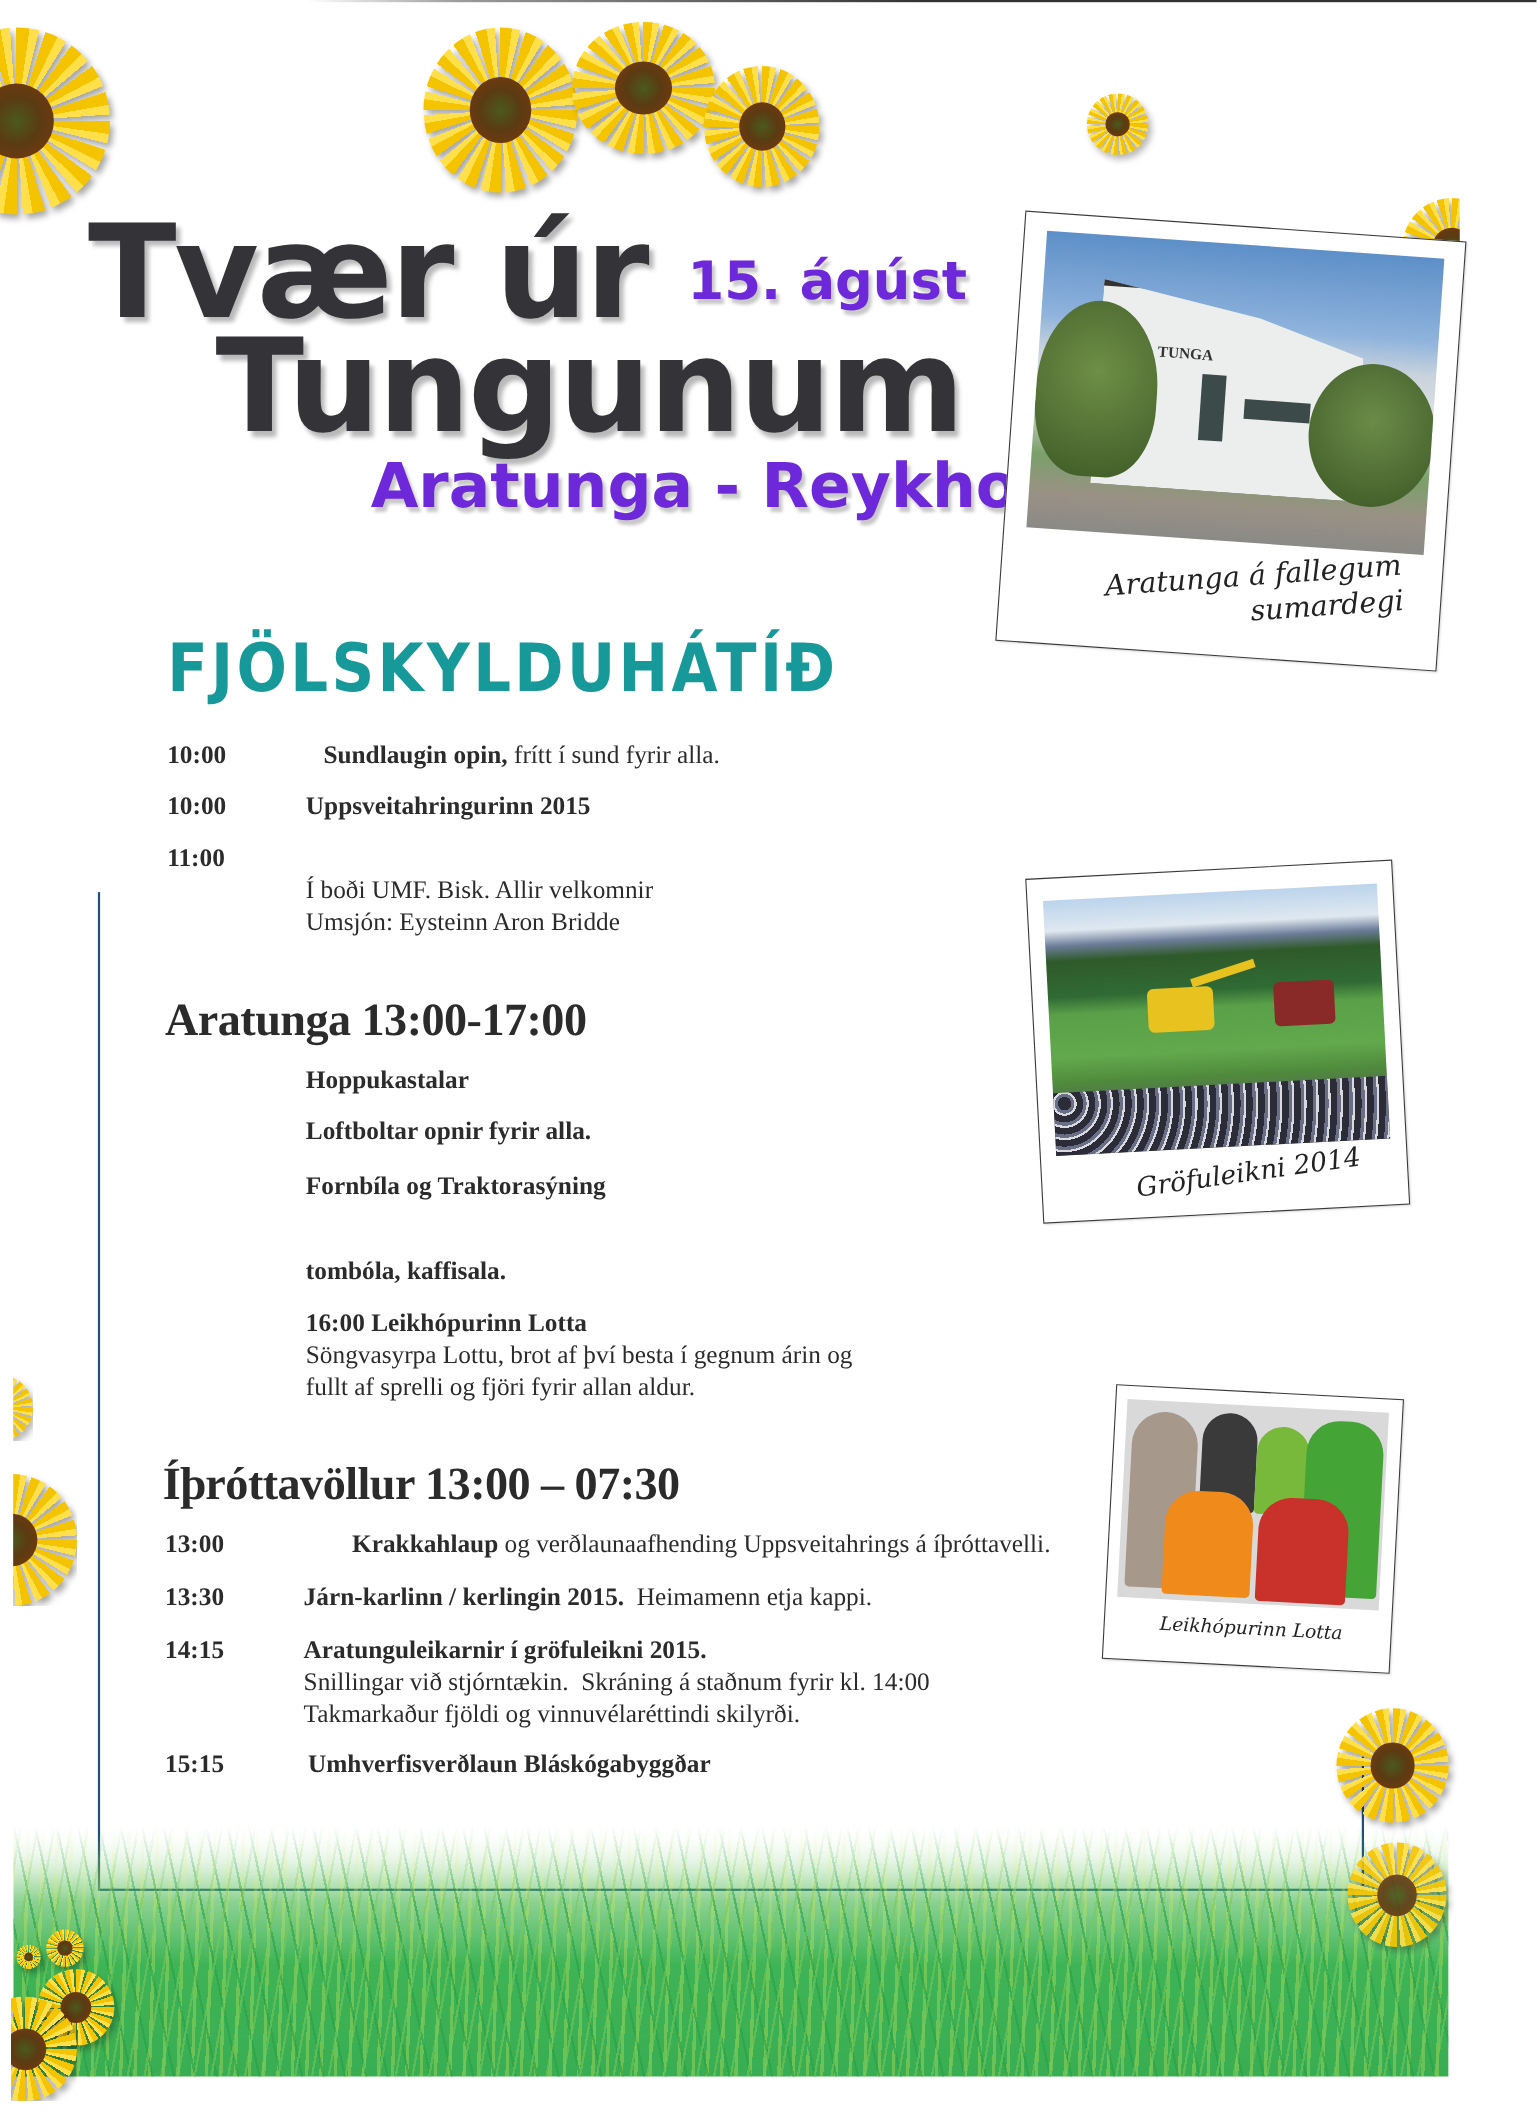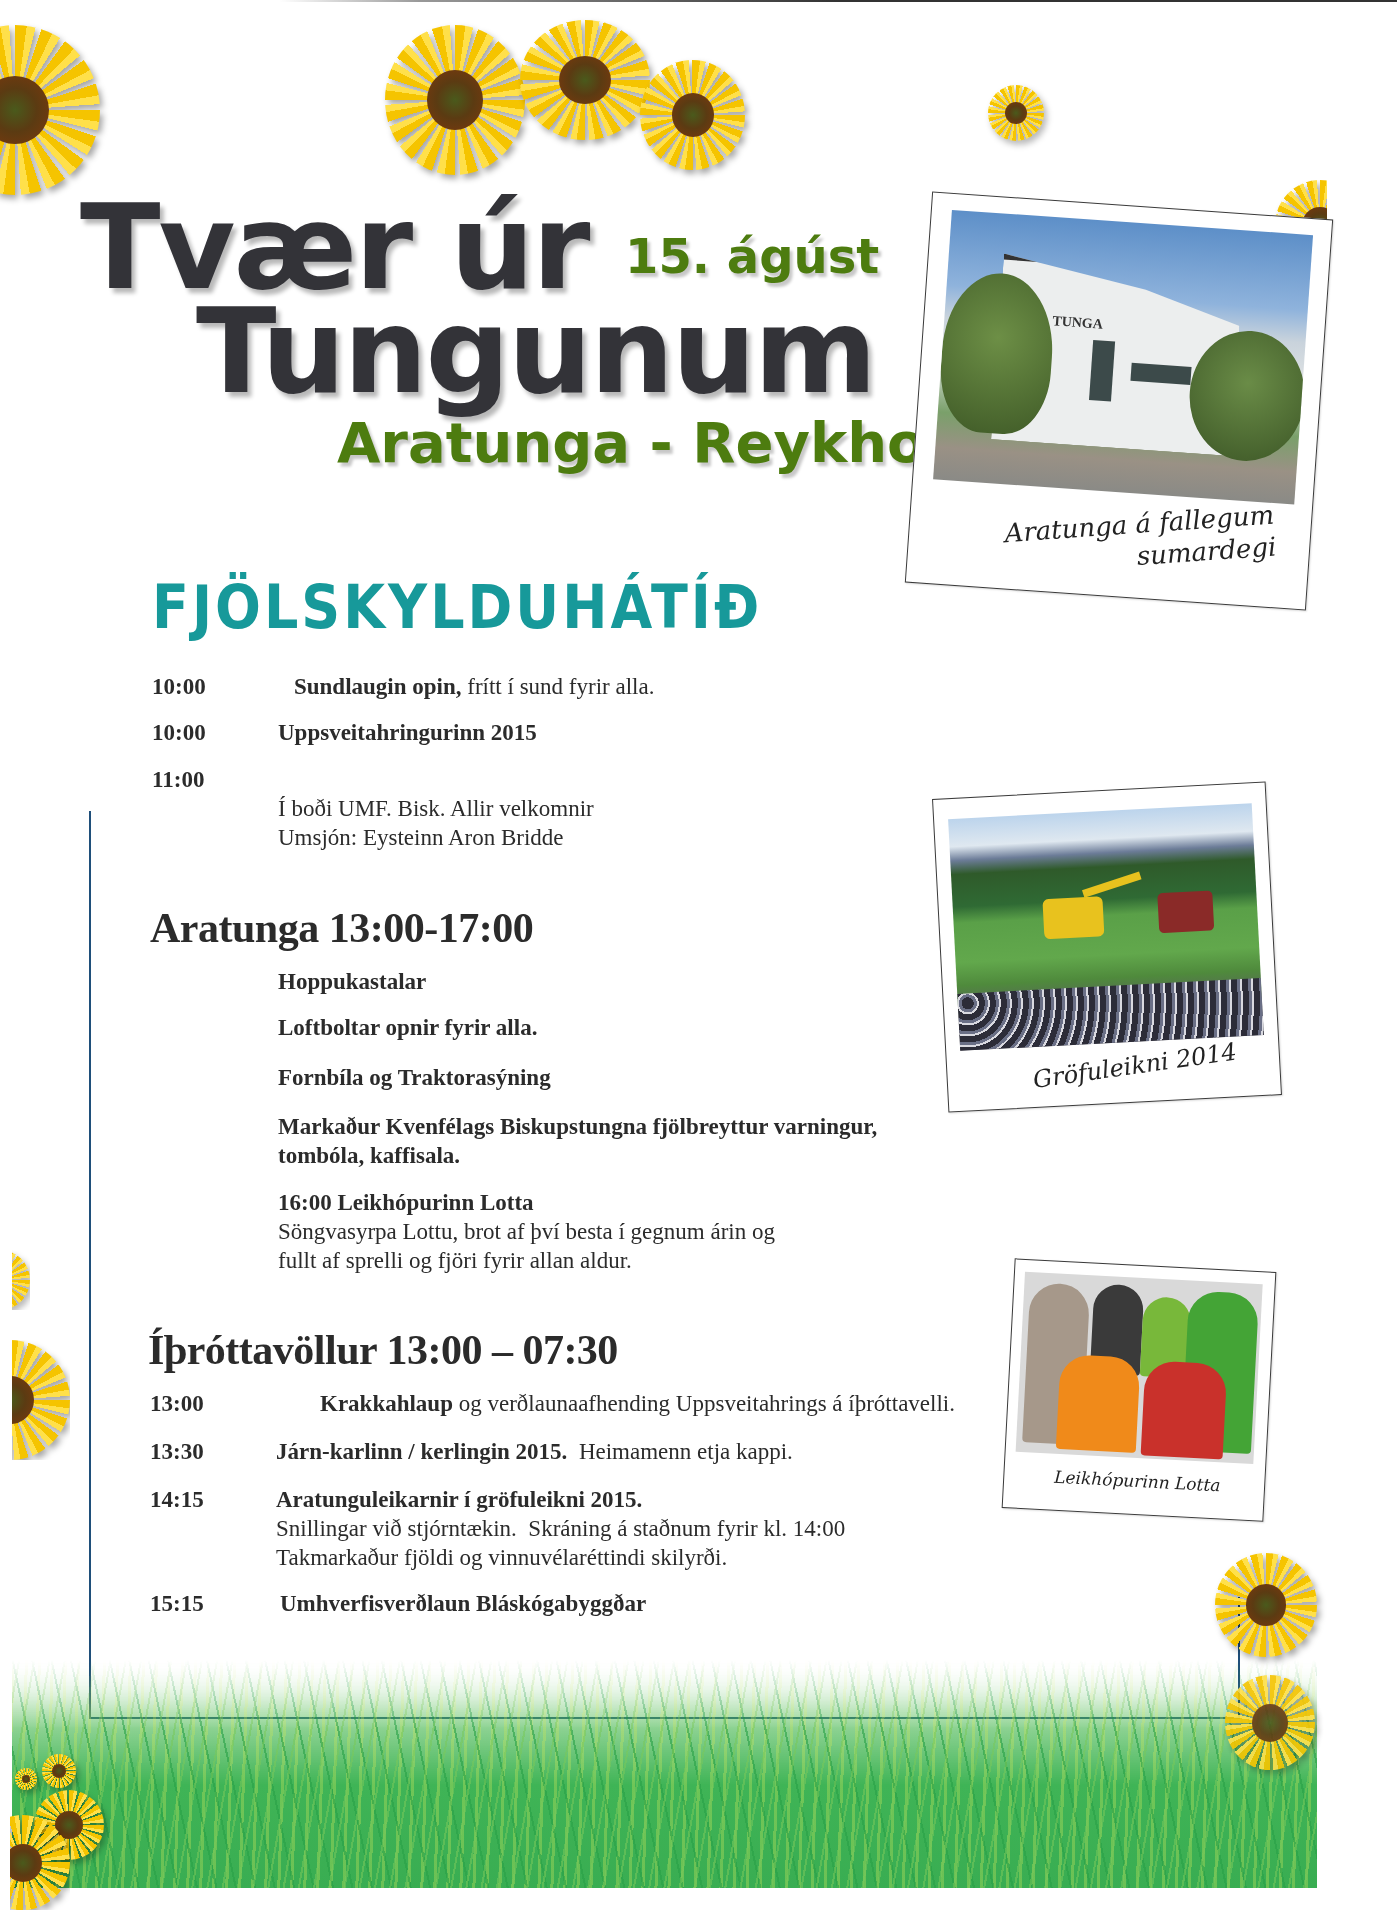--- a/index.html
+++ b/index.html
@@ -11,21 +11,21 @@
   .sun { position:absolute; border-radius:50%; }
   .sun .petals { position:absolute; inset:0; border-radius:50%;
     background: repeating-conic-gradient(#f5c400 0deg 8deg, #ffe04a 8deg 14deg, transparent 14deg 18deg);
     filter: drop-shadow(3px 4px 3px rgba(0,0,0,0.35)); }
   .sun .disc { position:absolute; left:30%; top:30%; width:40%; height:40%; border-radius:50%;
     background: radial-gradient(circle, #4a5a1c 0%, #5b3b12 45%, #6b3a10 70%, #8a4a10 100%); }
 
   
   .title-word { font-family:"DejaVu Sans", sans-serif; font-weight:bold; color:#333338; letter-spacing:-2px;
     text-shadow: 4px 5px 4px rgba(0,0,0,0.28), 0 0 2px #fff; white-space:nowrap; }
-  .pink { font-family:"DejaVu Sans", sans-serif; font-weight:bold; color:#4d7c0f; white-space:nowrap;
+  .pink { font-family:"DejaVu Sans", sans-serif; font-weight:bold; color:#6d28d9; white-space:nowrap;
     text-shadow: 3px 4px 3px rgba(0,0,0,0.22); }
   .teal { font-family:"DejaVu Sans", sans-serif; font-weight:bold; color:#17999a; letter-spacing:3px; white-space:nowrap; transform:scaleY(1.12); transform-origin:left top; }
 
   .time { font-weight:bold; font-size:23px; color:#2b2b2b; white-space:nowrap; }
   .desc { font-size:23px; color:#2b2b2b; white-space:nowrap; line-height:29px; }
   .desc b { font-weight:bold; }
   .section-h { font-size:42px; font-weight:bold; color:#2b2b2b; white-space:nowrap; letter-spacing:-0.5px; }
 
   .frame { position:absolute; background:#fff; border:1.5px solid #3a3a3a; box-shadow:1px 1px 2px rgba(0,0,0,0.15); }
   .photo { position:absolute; overflow:hidden; }
@@ -100,21 +100,21 @@
   <span>Umsjón: Eysteinn Aron Bridde</span>
 </div>
 
 <div class="blue-border" style="left:89px;top:811px;width:1149px;height:906px;border-right:none;"></div>
 <div class="abs" style="left:1238px;top:1597px;width:2px;height:122px;background:#1f4f7a;"></div>
 
 <div class="abs section-h" style="left:150px;top:904px;">Aratunga 13:00-17:00</div>
 <div class="abs desc" style="left:278px;top:967px;"><b>Hoppukastalar</b></div>
 <div class="abs desc" style="left:278px;top:1013px;"><b>Loftboltar opnir fyrir alla.</b></div>
 <div class="abs desc" style="left:278px;top:1063px;"><b>Fornbíla og Traktorasýning</b></div>
-<div class="abs desc" style="left:278px;top:1112px;"><b>Markaður Kvenfélags Biskupstungna fjölbreyttur varningur,</b><br><b>tombóla, kaffisala.</b></div>
+<div class="abs desc" style="left:278px;top:1112px;"><br><b>tombóla, kaffisala.</b></div>
 <div class="abs desc" style="left:278px;top:1188px;">
   <b>16:00 Leikhópurinn Lotta</b><br>
   <span>Söngvasyrpa Lottu, brot af því besta í gegnum árin og</span><br>
   <span>fullt af sprelli og fjöri fyrir allan aldur.</span>
 </div>
 
 <div class="abs section-h" style="left:148px;top:1326px;">Íþróttavöllur 13:00 – 07:30</div>
 
 <div class="abs time" style="left:150px;top:1391px;">13:00</div>
 <div class="abs desc" style="left:276px;top:1389px;margin-left:44px;"><b>Krakkahlaup</b><span> og verðlaunaafhending Uppsveitahrings á íþróttavelli.</span></div>

